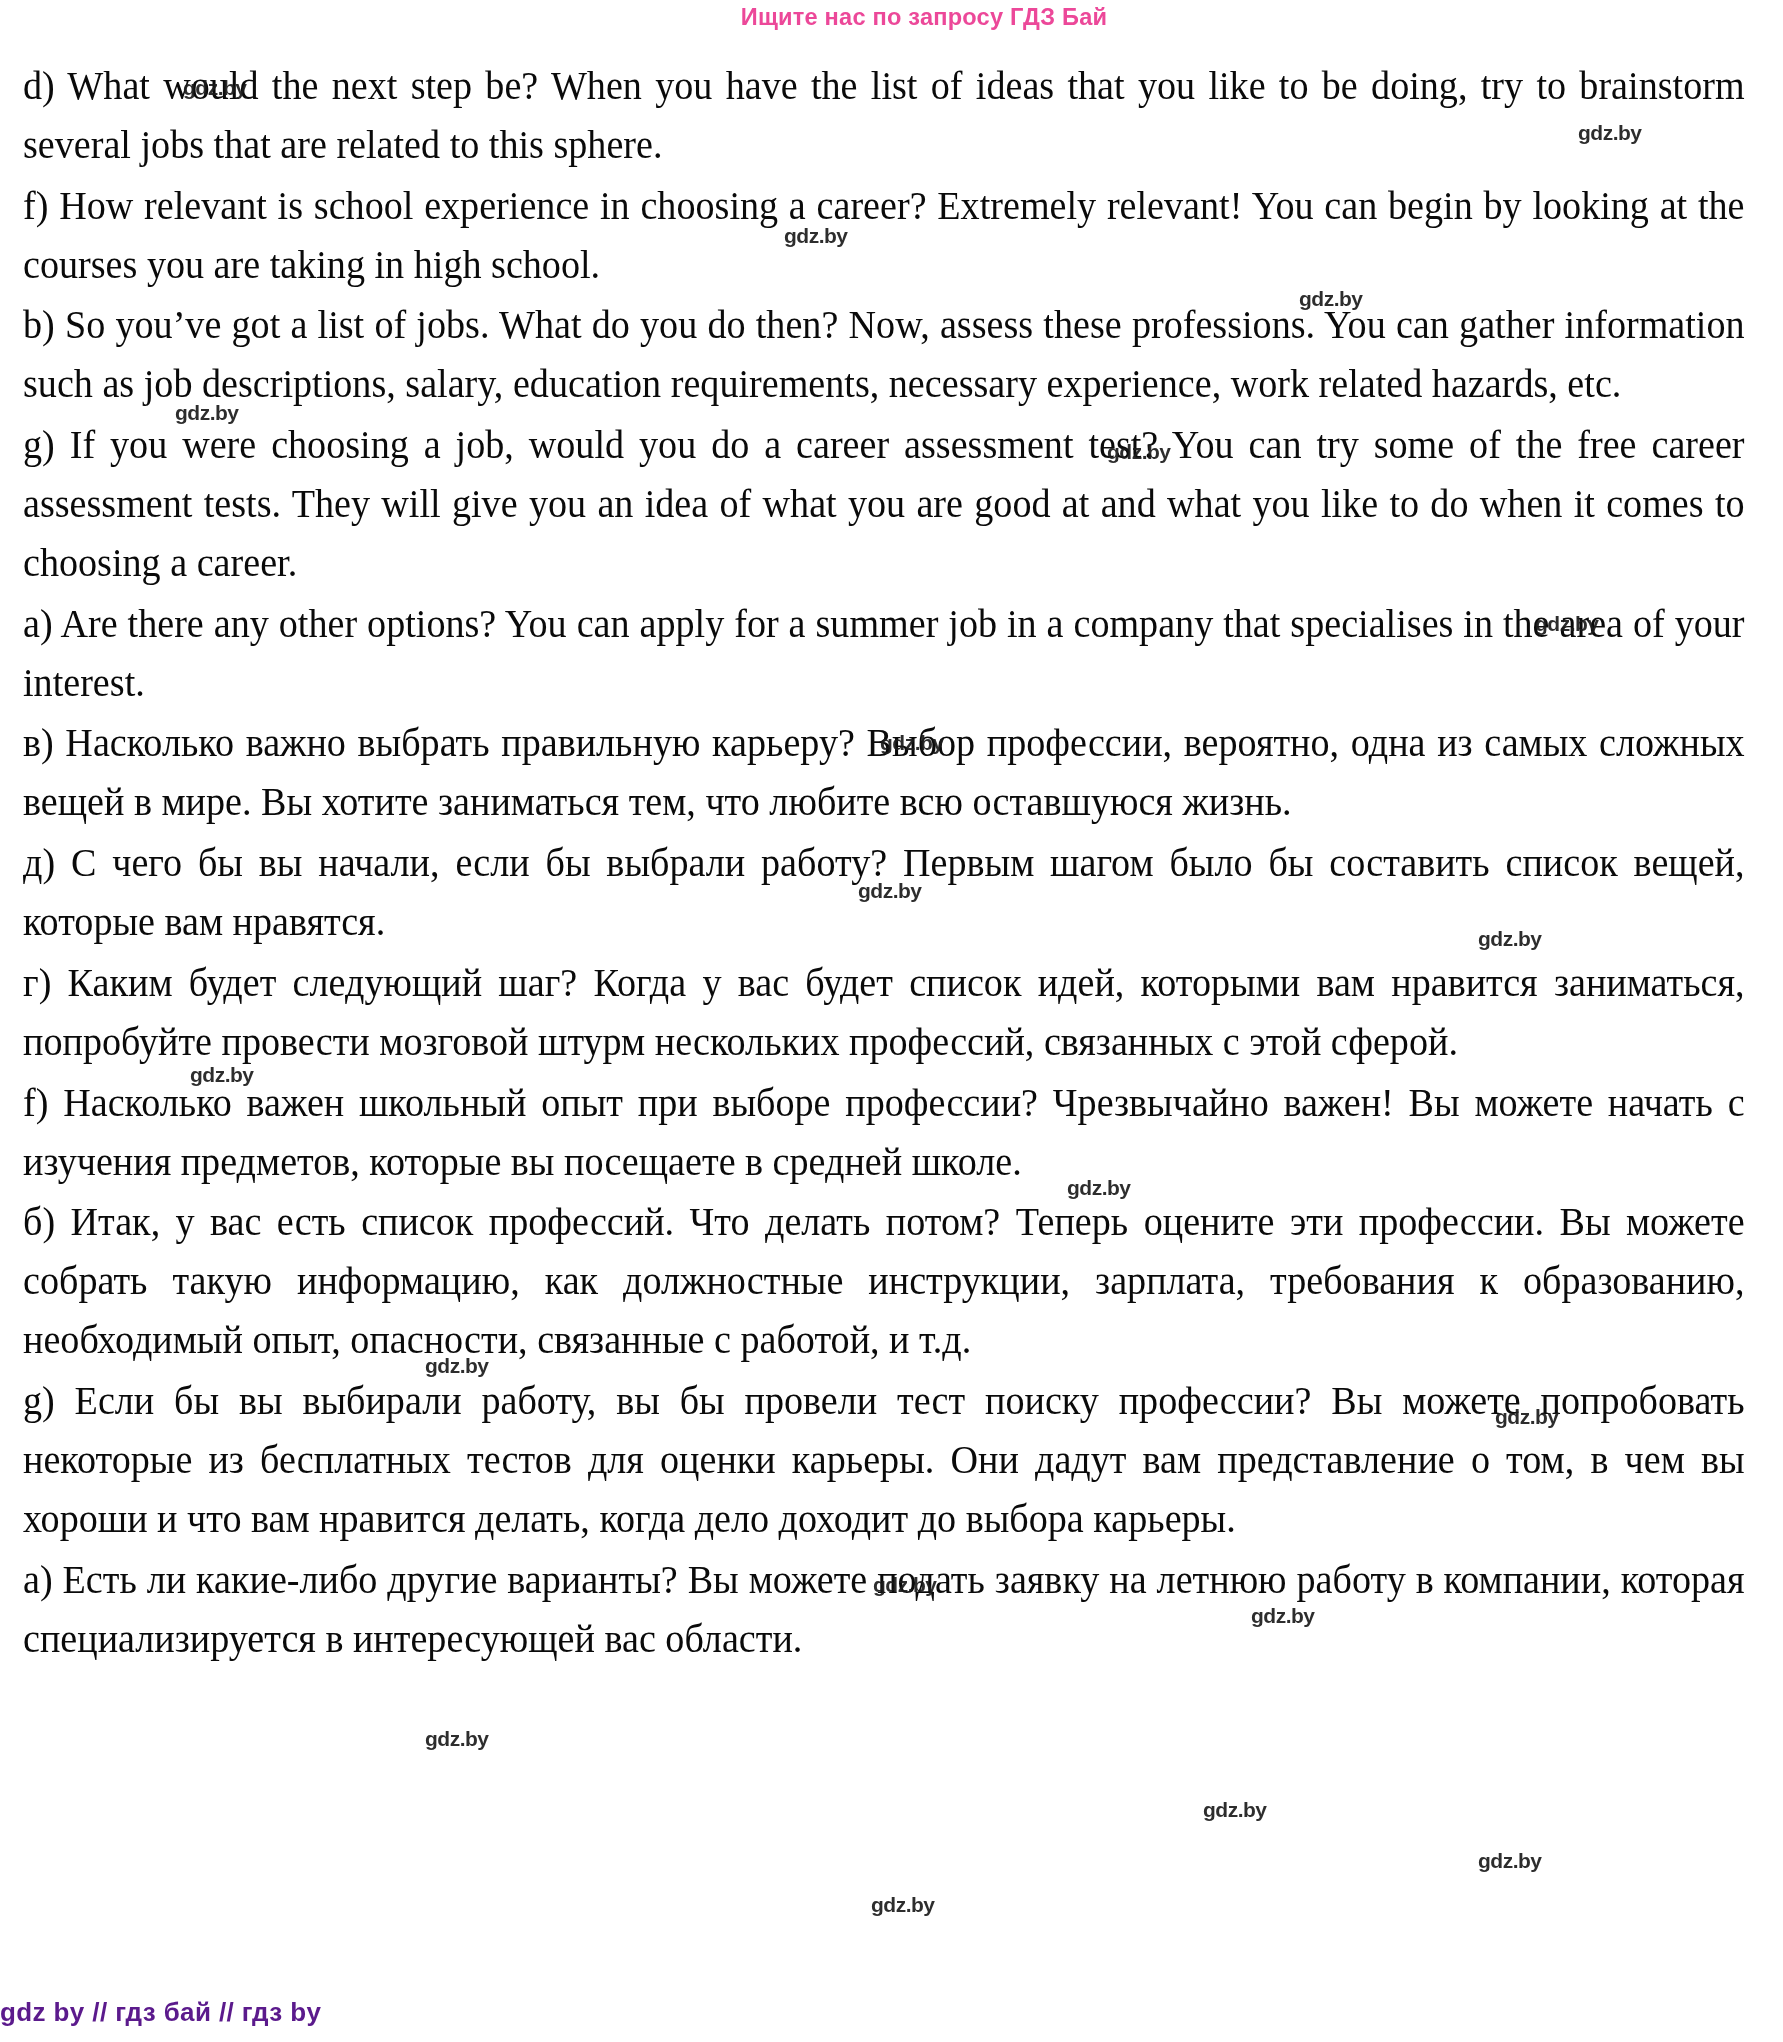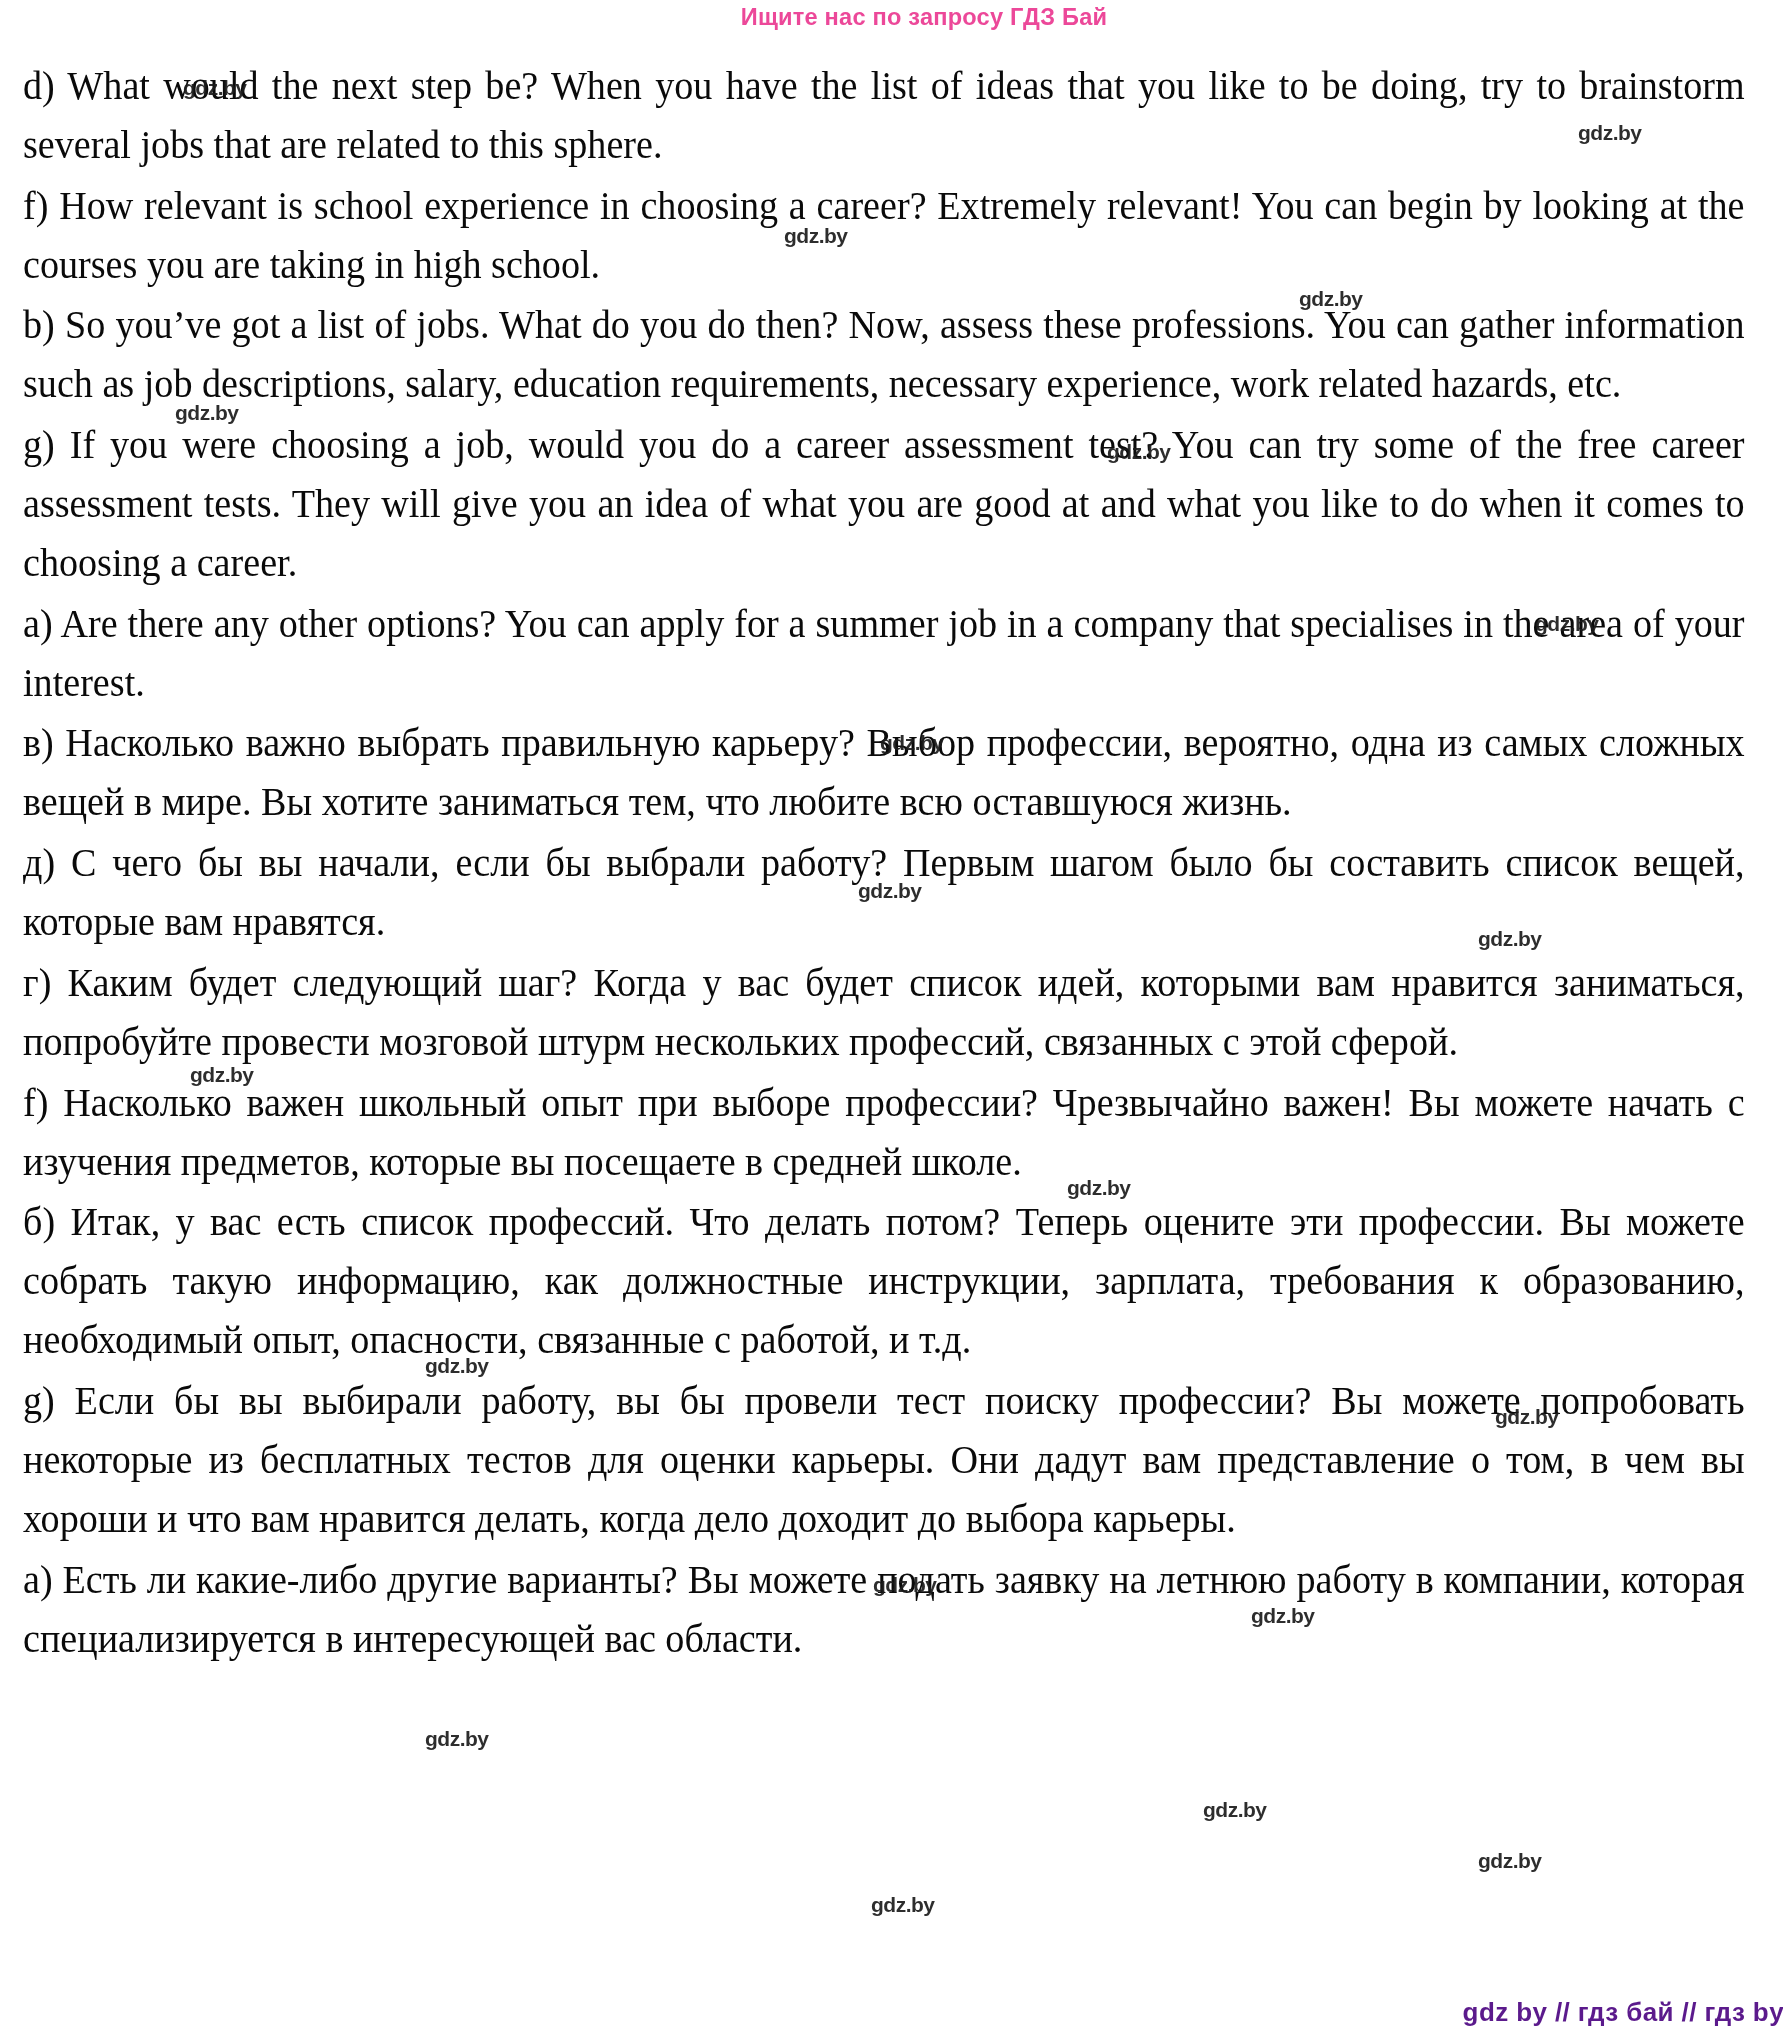--- a/index.html
+++ b/index.html
@@ -90,21 +90,21 @@
     line-height: 1;
     margin-left: 28px;
   }
 
   
   .footer-line {
     position: absolute;
     bottom: 14px;
     left: 0;
     width: 1784px;
-    text-align: right;
+    text-align: left;
     font-family: "Liberation Sans", "DejaVu Sans", sans-serif;
     font-size: 26px;
     font-weight: 600;
     color: #5b1a8c;
     white-space: nowrap;
     line-height: 31px;
     letter-spacing: 0.4px;
   }
 </style>
 </head>

